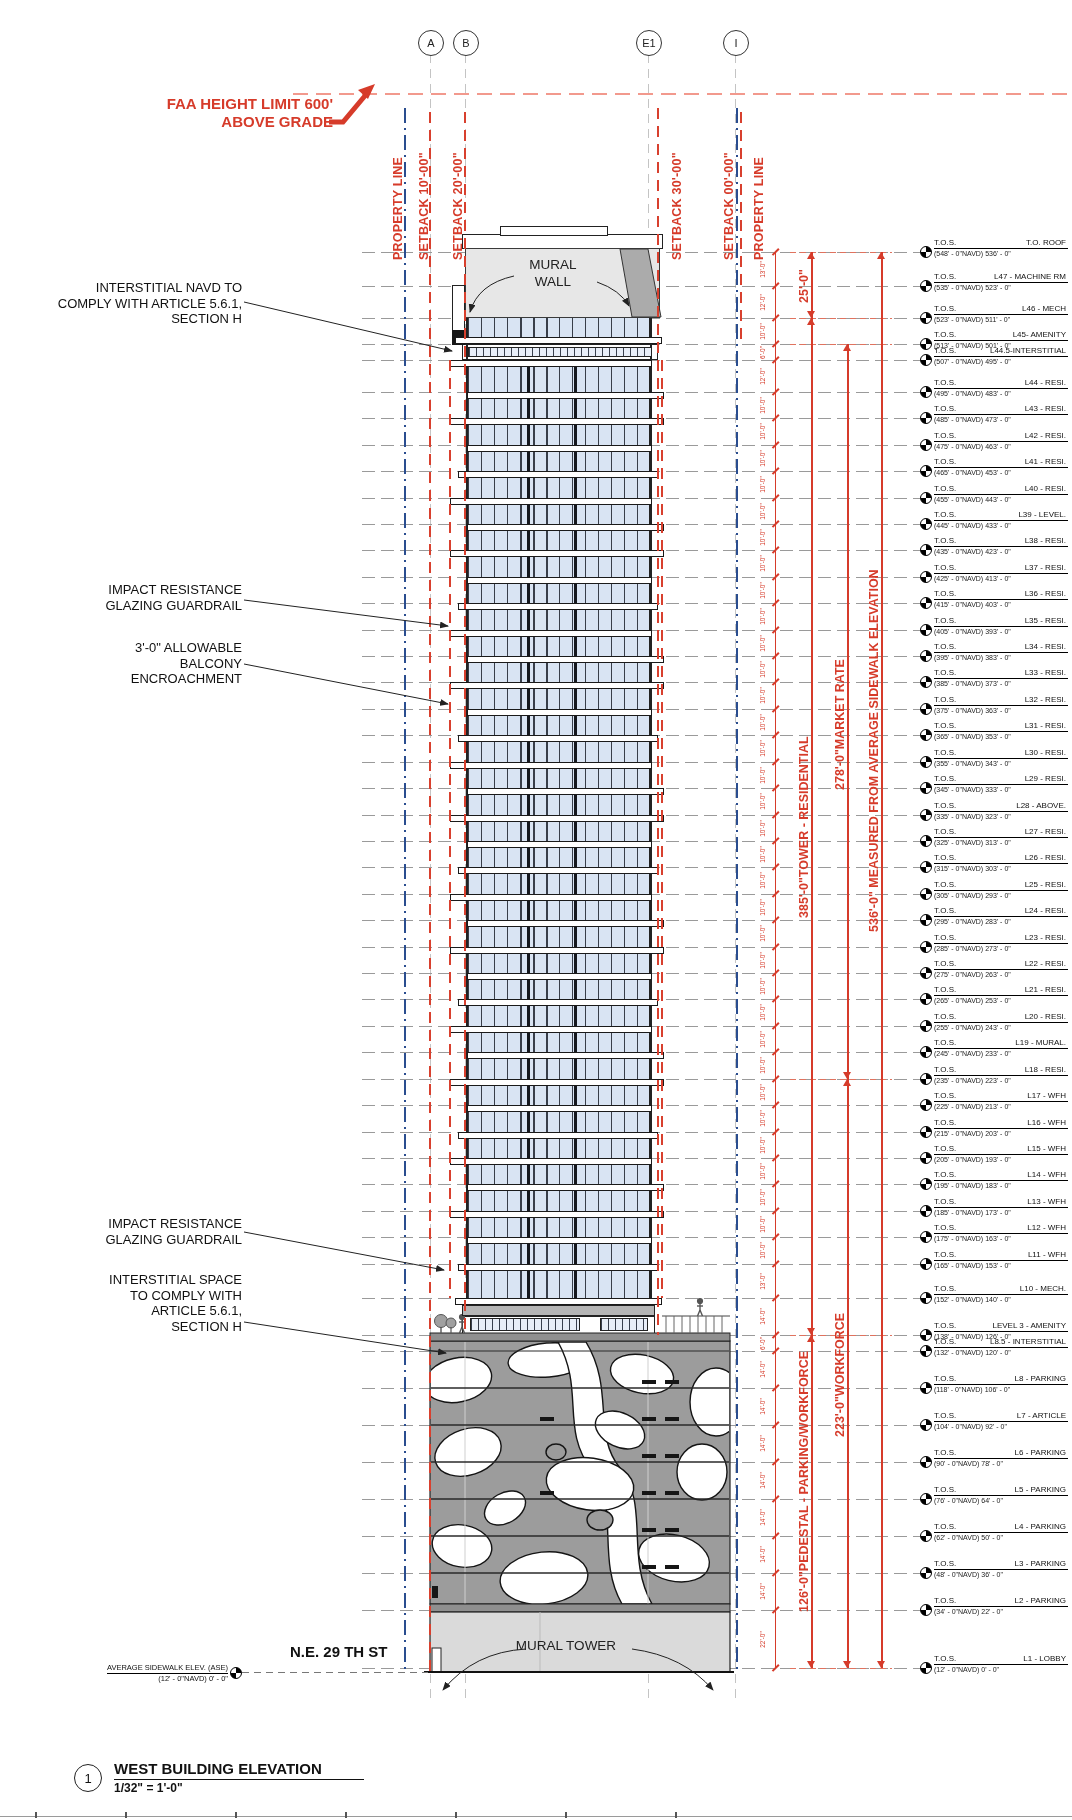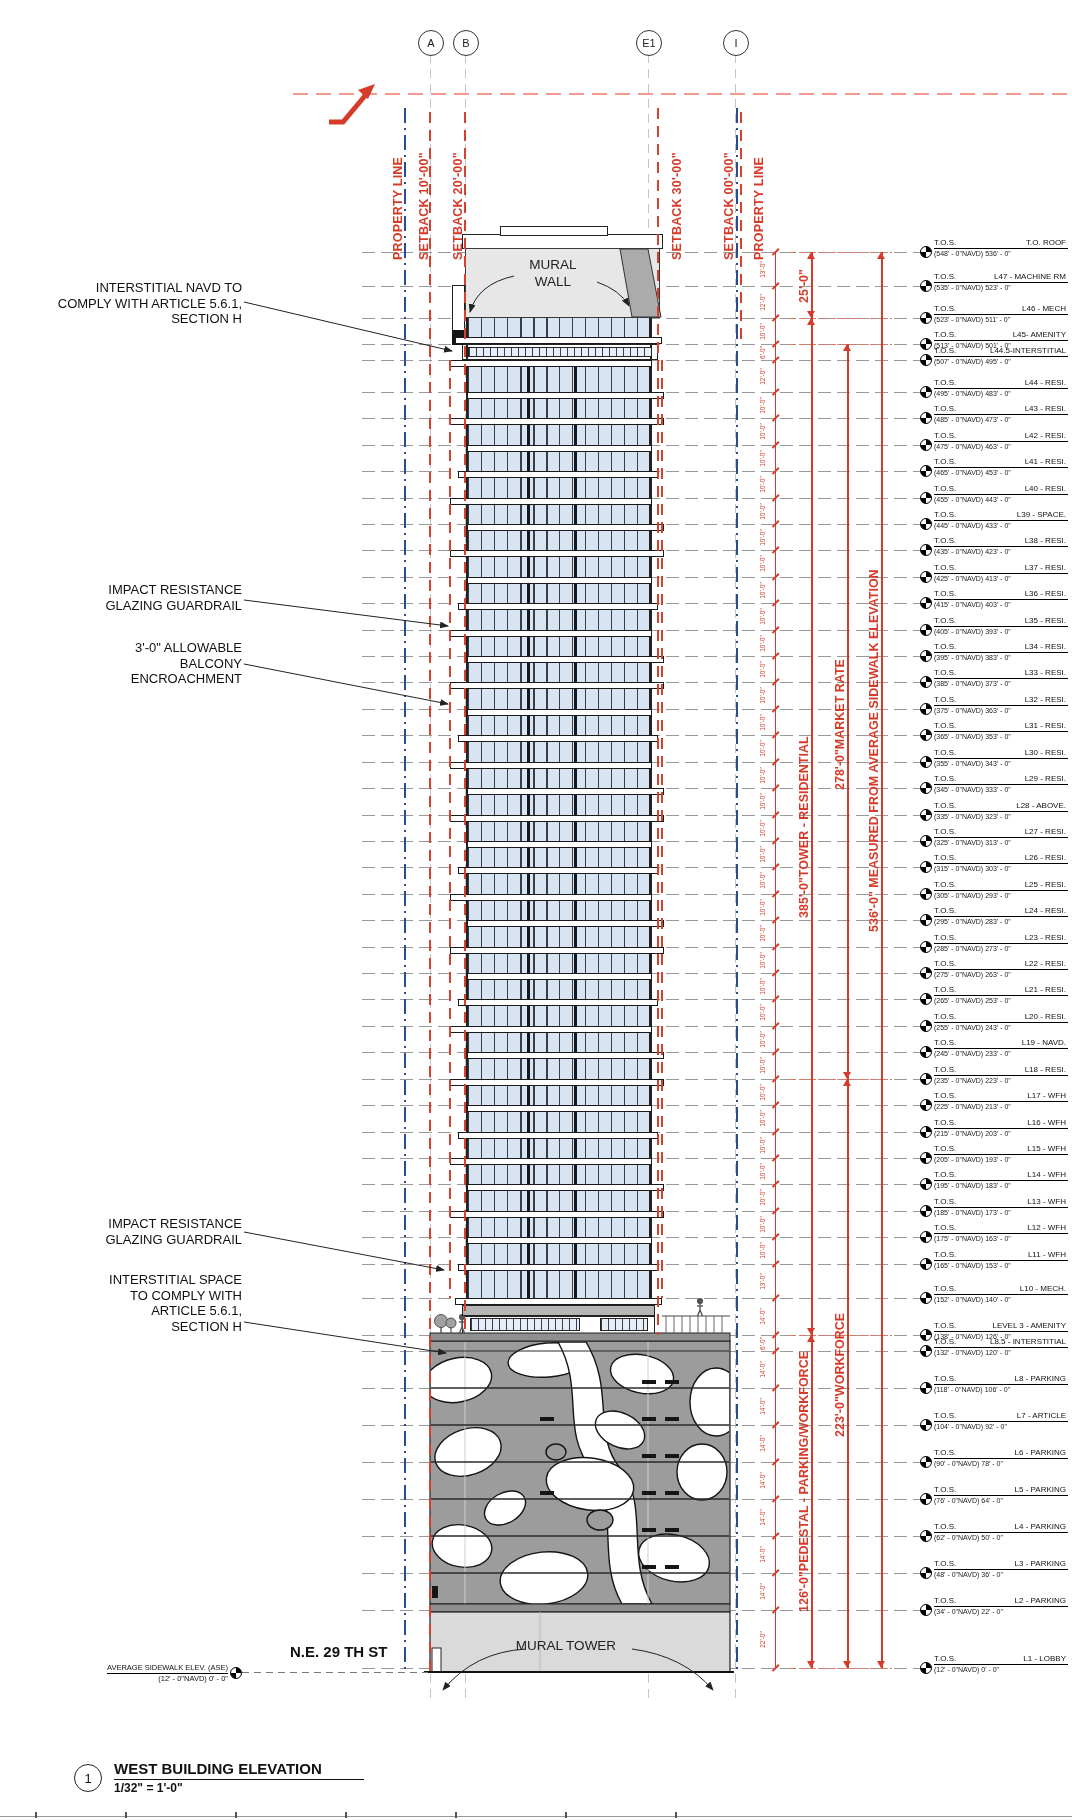--- a/index.html
+++ b/index.html
@@ -60,20 +60,24 @@
   .ruler-tick{position:absolute;width:1.5px;height:6px;background:#555;top:1812px;z-index:6;}
   svg{position:absolute;left:0;top:0;z-index:7;pointer-events:none;}
   svg.bld{z-index:2;}
 </style>
 </head>
 <body>
 
 <div class="canvas">
 
   <div class="faa-line" style="left:293px;top:93px;width:779px;"></div>
+  <div class="faa-text" style="left:95px;top:95px;width:238px;">
+    <div>FAA HEIGHT LIMIT 600'</div>
+    <div>ABOVE GRADE</div>
+  </div>
 
   <div id="layer-grid">
       <div class="grid-vline" style="left: 429.5px; top: 54px; height: 1646px;"></div>
       <div class="grid-bubble" style="left: 418px; top: 30px;">
         <span>A</span>
       </div>
       <div class="grid-vline" style="left: 464.5px; top: 54px; height: 1646px;"></div>
       <div class="grid-bubble" style="left: 453px; top: 30px;">
         <span>B</span>
       </div>
@@ -196,21 +200,21 @@
           </div>
           <div class="lvl-l2">(455' - 0"NAVD) 443' - 0"</div>
         </div>
       </div>
       <div class="lvl-line" style="top: 524px;"></div>
       <div class="lvl-marker" style="top: 510px;">
         <div class="lvlsym" style="left: 0px; top: 8px;"></div>
         <div class="lvl-text">
           <div class="lvl-l1">
             <span>T.O.S.</span>
-            <span>L39 - SPACE.</span>
+            <span>L39 - LEVEL.</span>
           </div>
           <div class="lvl-l2">(445' - 0"NAVD) 433' - 0"</div>
         </div>
       </div>
       <div class="lvl-line" style="top: 550px;"></div>
       <div class="lvl-marker" style="top: 536px;">
         <div class="lvlsym" style="left: 0px; top: 8px;"></div>
         <div class="lvl-text">
           <div class="lvl-l1">
             <span>T.O.S.</span>
@@ -416,21 +420,21 @@
           </div>
           <div class="lvl-l2">(255' - 0"NAVD) 243' - 0"</div>
         </div>
       </div>
       <div class="lvl-line" style="top: 1052px;"></div>
       <div class="lvl-marker" style="top: 1038px;">
         <div class="lvlsym" style="left: 0px; top: 8px;"></div>
         <div class="lvl-text">
           <div class="lvl-l1">
             <span>T.O.S.</span>
-            <span>L19 - NAVD.</span>
+            <span>L19 - MURAL.</span>
           </div>
           <div class="lvl-l2">(245' - 0"NAVD) 233' - 0"</div>
         </div>
       </div>
       <div class="lvl-line" style="top: 1079px;"></div>
       <div class="lvl-marker" style="top: 1065px;">
         <div class="lvlsym" style="left: 0px; top: 8px;"></div>
         <div class="lvl-text">
           <div class="lvl-l1">
             <span>T.O.S.</span>

